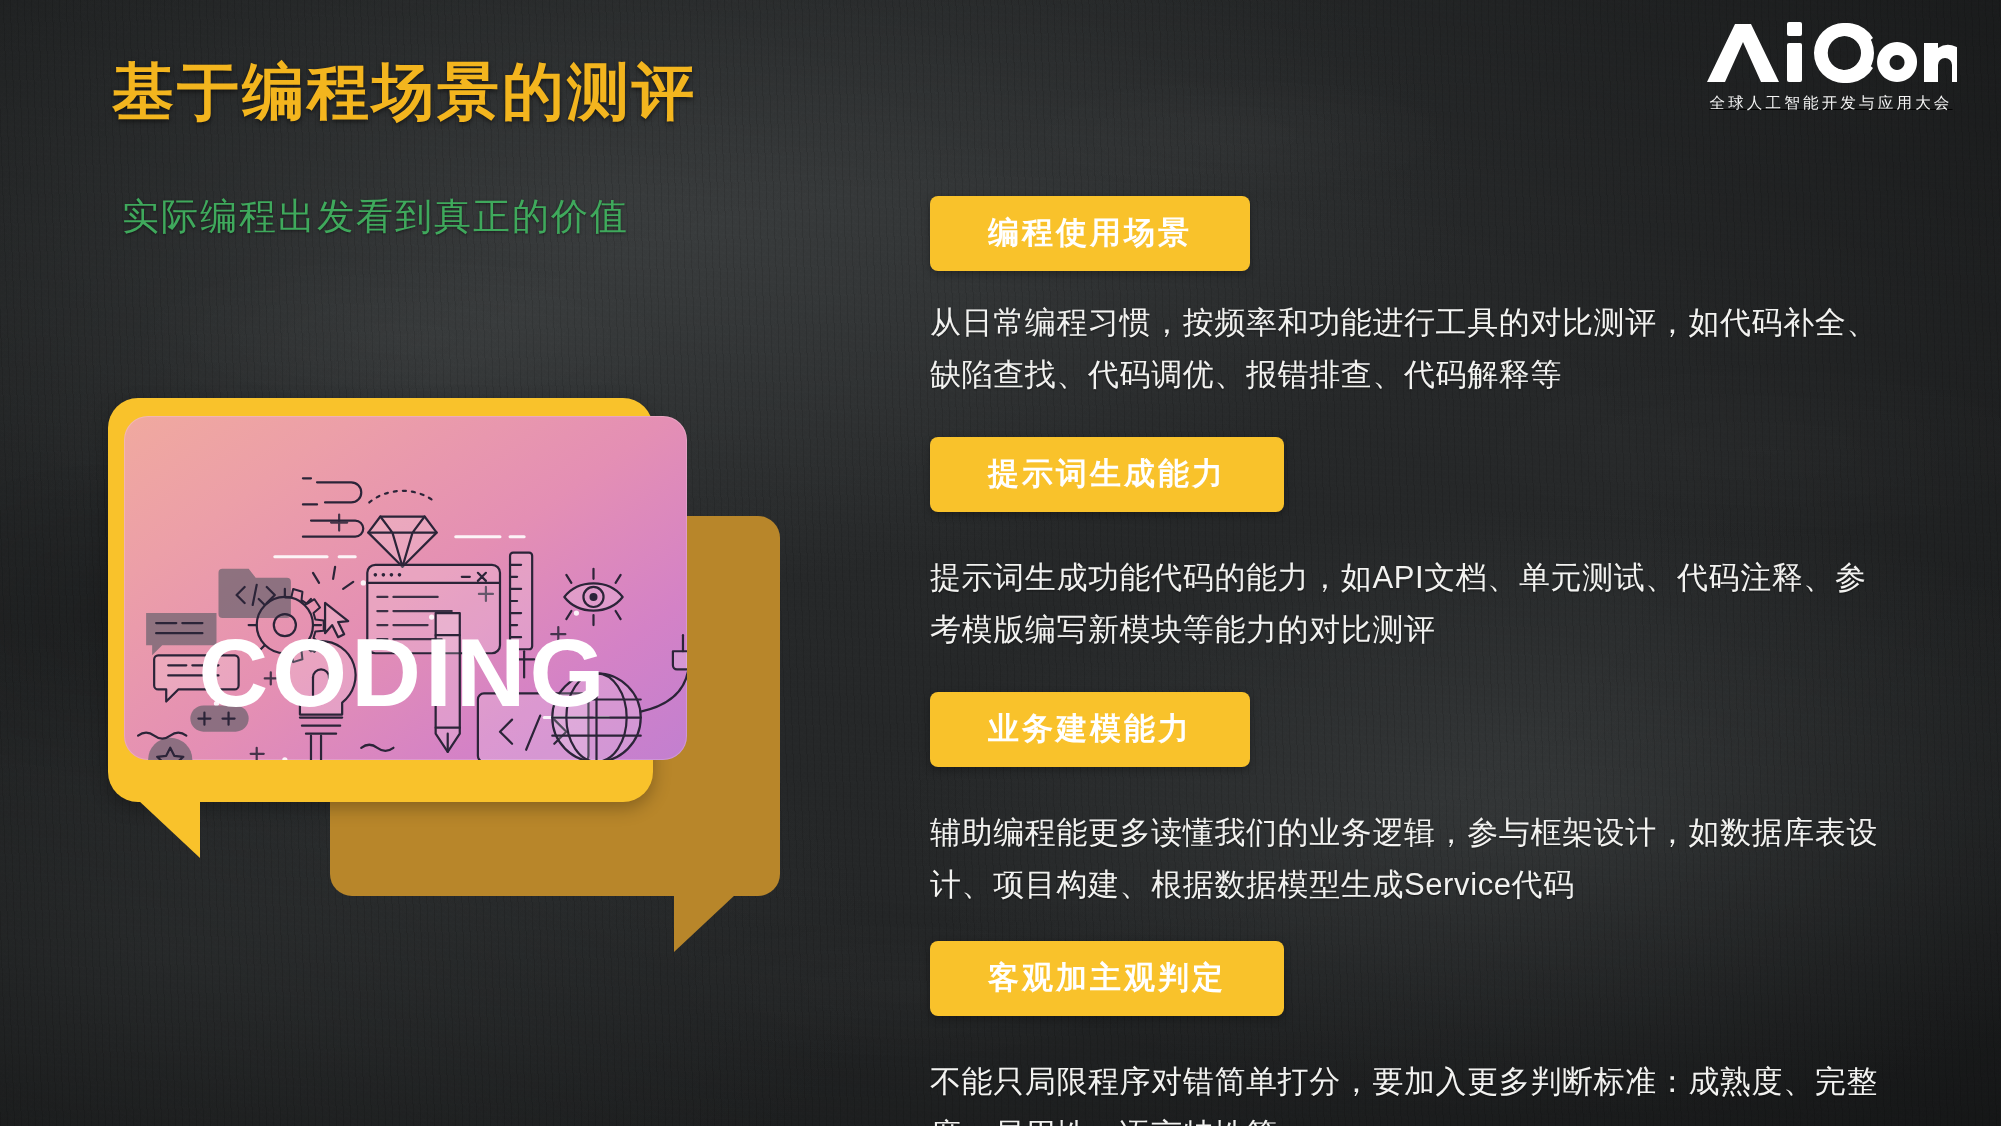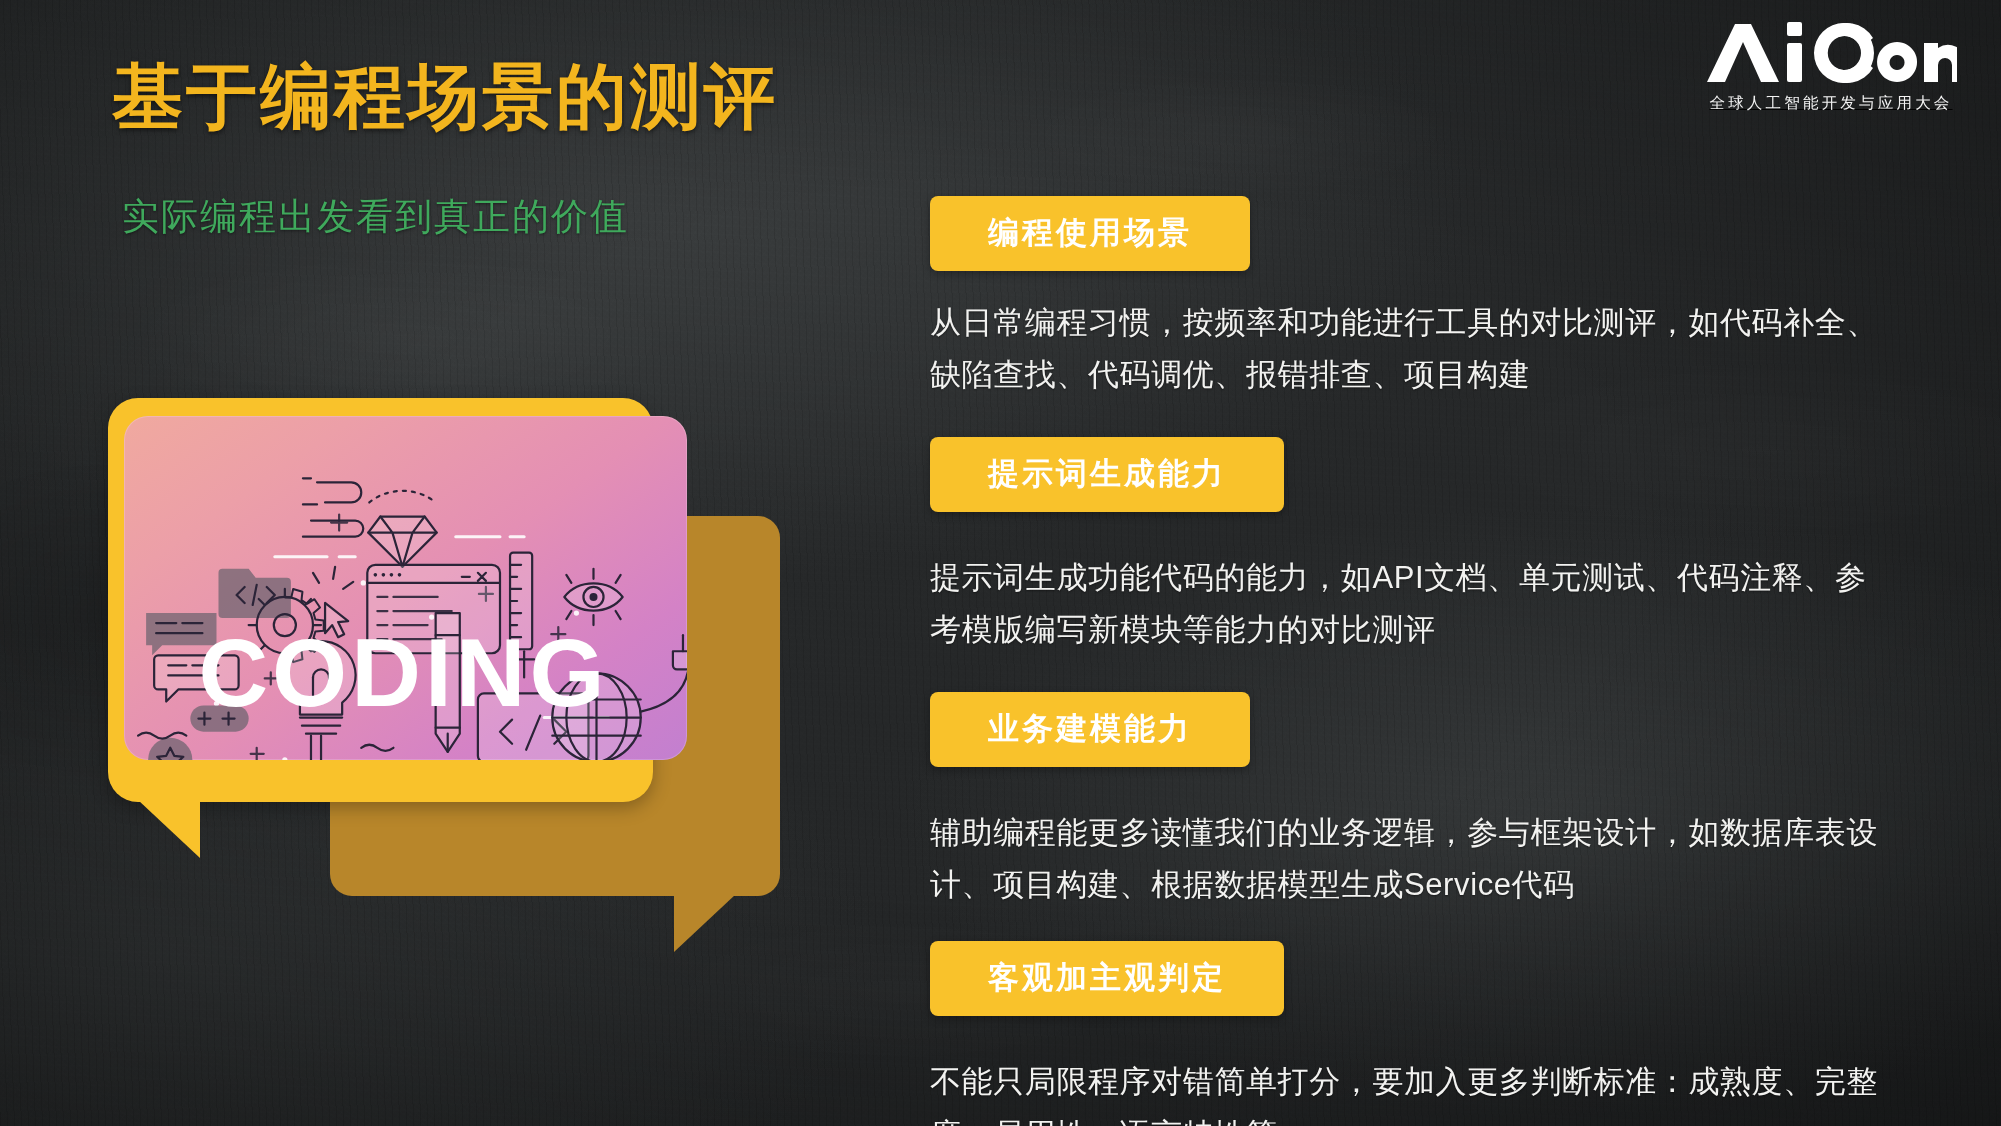--- a/index.html
+++ b/index.html
@@ -37,21 +37,21 @@
       radial-gradient(ellipse 15% 20% at 5% 55%, rgba(0,0,0,.25), rgba(0,0,0,0) 70%);
   }
   .bg-vignette{
     position:absolute;inset:0;
     background:radial-gradient(ellipse 78% 78% at 50% 48%, rgba(0,0,0,0) 40%, rgba(0,0,0,.42) 100%);
   }
 
   
   .title{
     position:absolute;left:112px;top:58px;
-    font-size:71px;font-weight:bold;color:#F3B51E;letter-spacing:3px;
+    font-size:62px;font-weight:bold;color:#F3B51E;letter-spacing:3px;
     line-height:1.1;white-space:nowrap;
     text-shadow:0 2px 5px rgba(0,0,0,.55);
   }
   .subtitle{
     position:absolute;left:122px;top:192px;
     font-size:37px;color:#3FA95C;letter-spacing:2px;white-space:nowrap;
     text-shadow:0 1px 3px rgba(0,0,0,.5);
   }
 
   
@@ -490,21 +490,21 @@
           <text x="278" y="288" font-family="'Liberation Sans',sans-serif" font-size="96" font-weight="bold" fill="#ffffff" text-anchor="middle" letter-spacing="4">CODING</text>
         </svg>
       </div>
     </div>
   </div>
 
   <div class="right-col">
 
     <div class="section sec-1">
       <div class="badge">编程使用场景</div>
-      <div class="body-text">从日常编程习惯，按频率和功能进行工具的对比测评，如代码补全、缺陷查找、代码调优、报错排查、项目构建</div>
+      <div class="body-text">从日常编程习惯，按频率和功能进行工具的对比测评，如代码补全、缺陷查找、代码调优、报错排查、代码解释等</div>
     </div>
 
     <div class="section sec-2">
       <div class="badge">提示词生成能力</div>
       <div class="body-text">提示词生成功能代码的能力，如API文档、单元测试、代码注释、参考模版编写新模块等能力的对比测评</div>
     </div>
 
     <div class="section sec-3">
       <div class="badge">业务建模能力</div>
       <div class="body-text">辅助编程能更多读懂我们的业务逻辑，参与框架设计，如数据库表设计、项目构建、根据数据模型生成Service代码</div>

